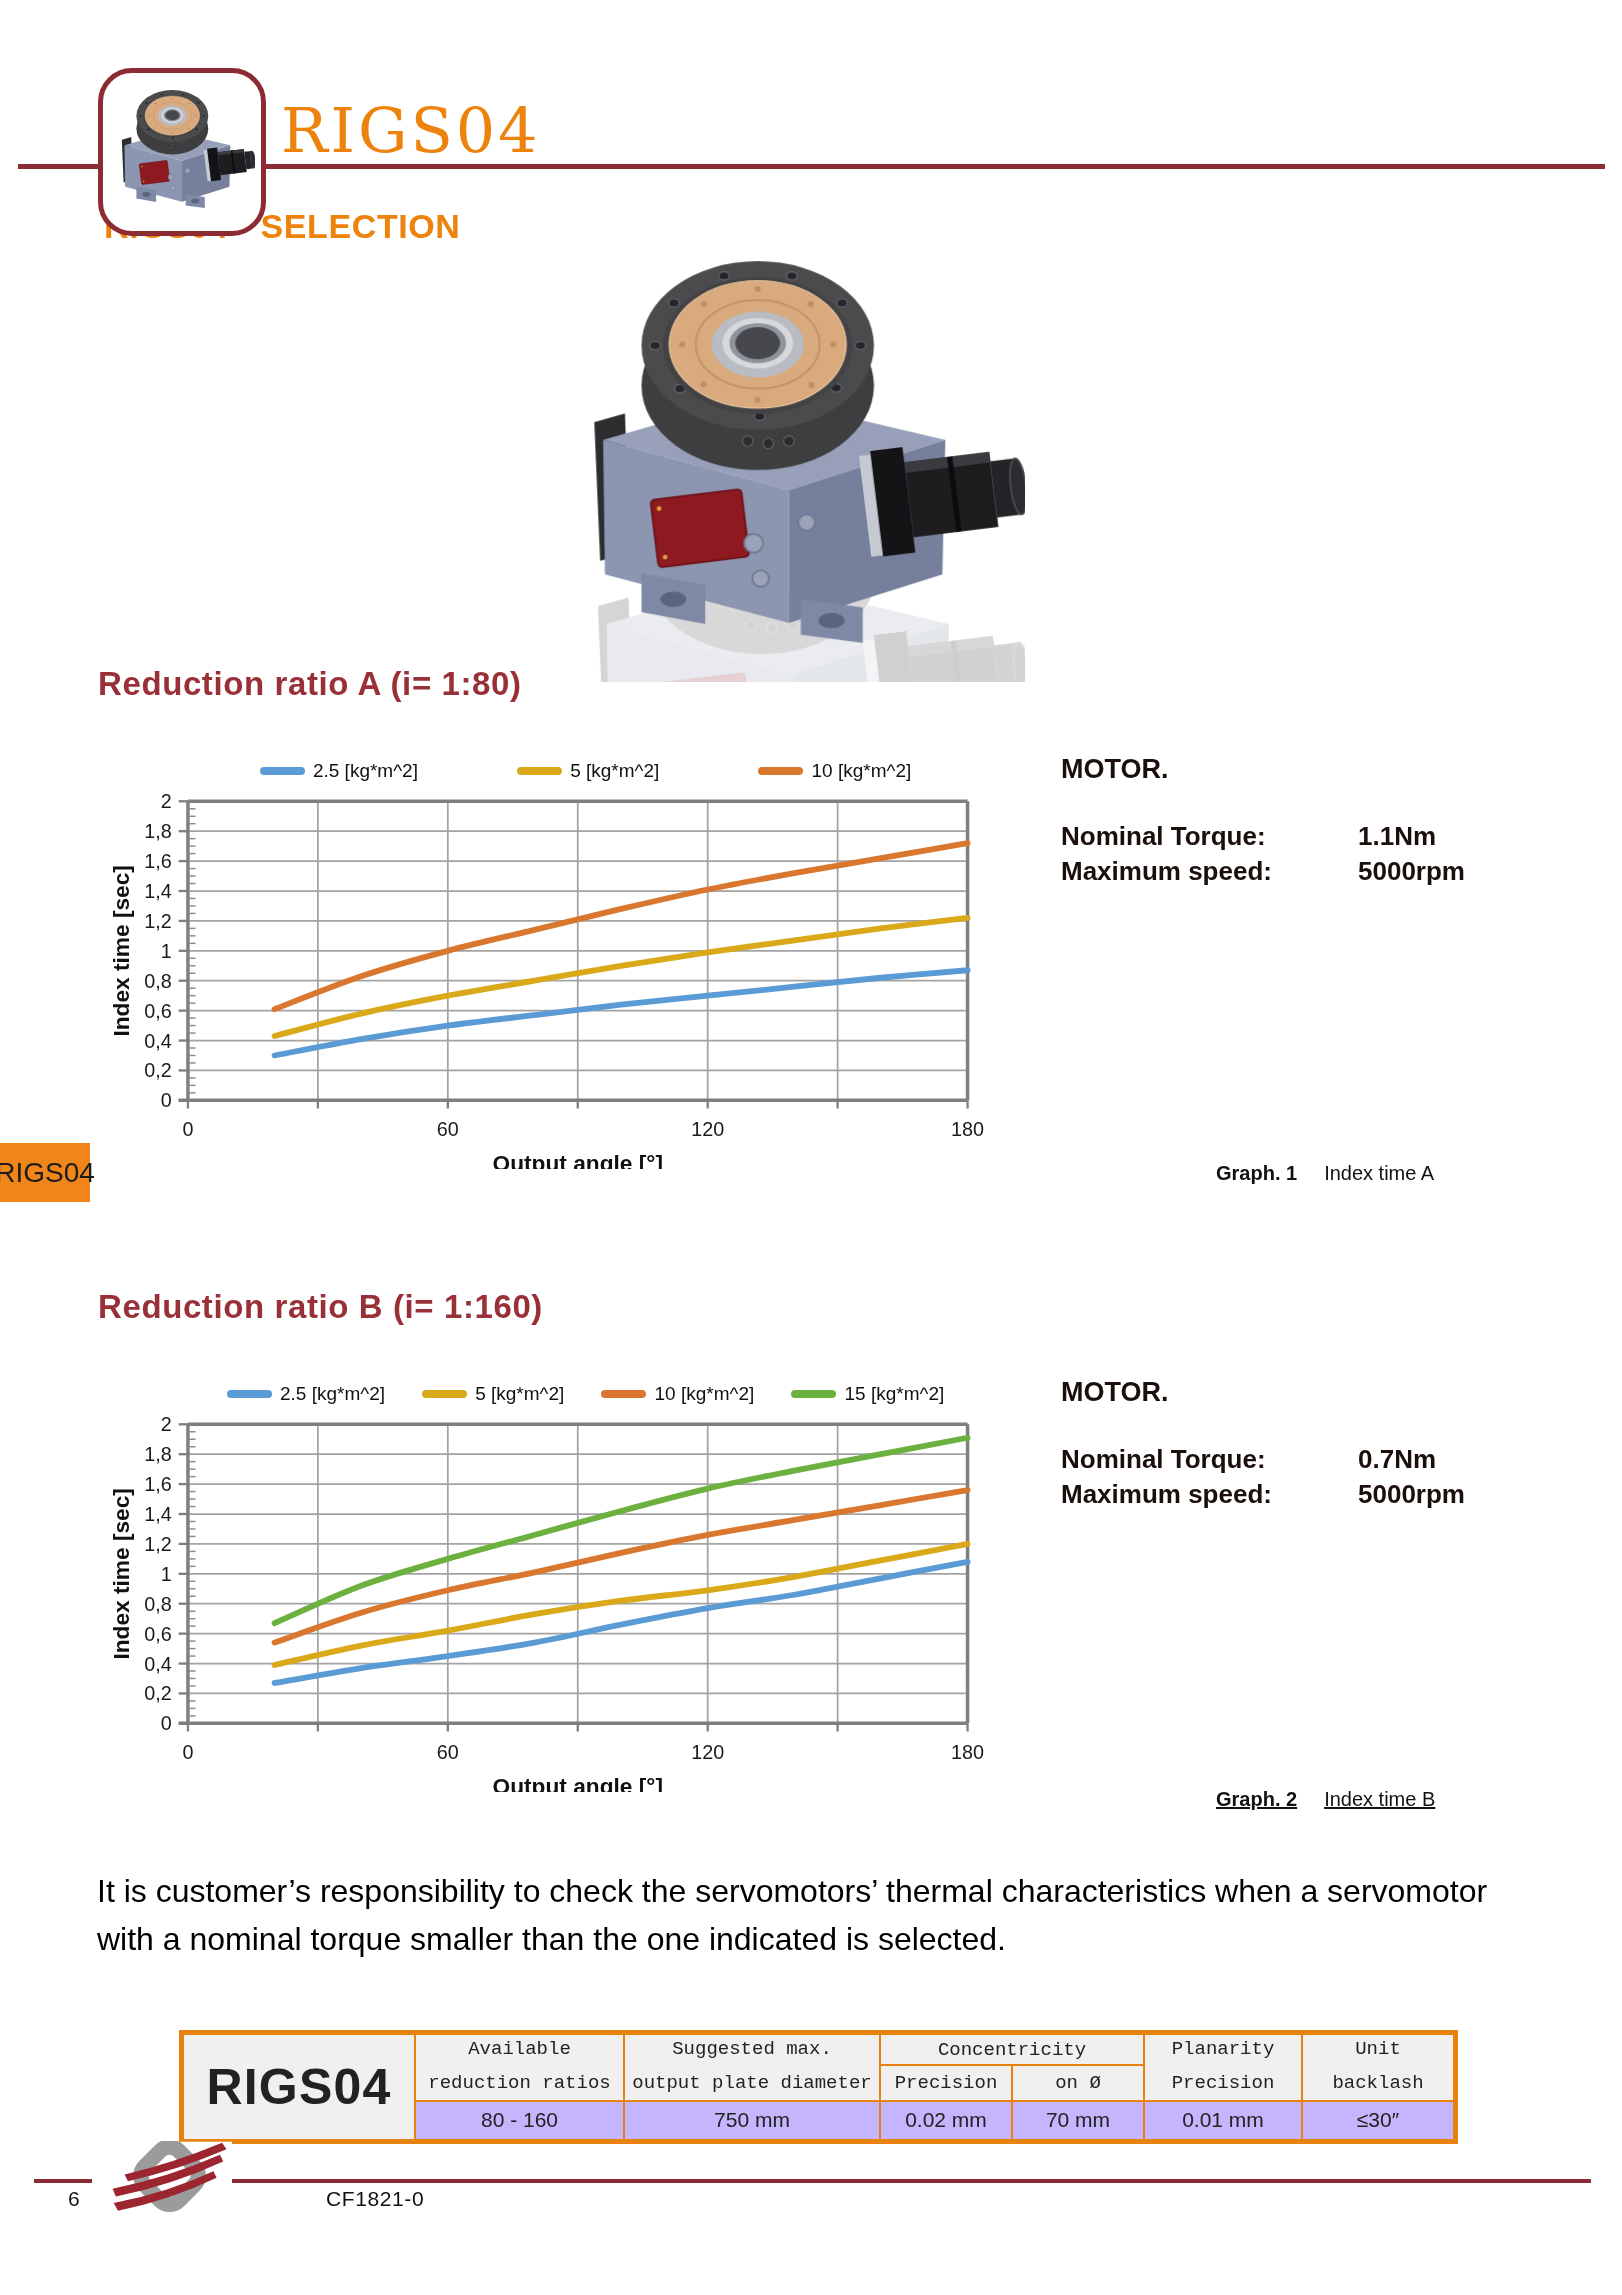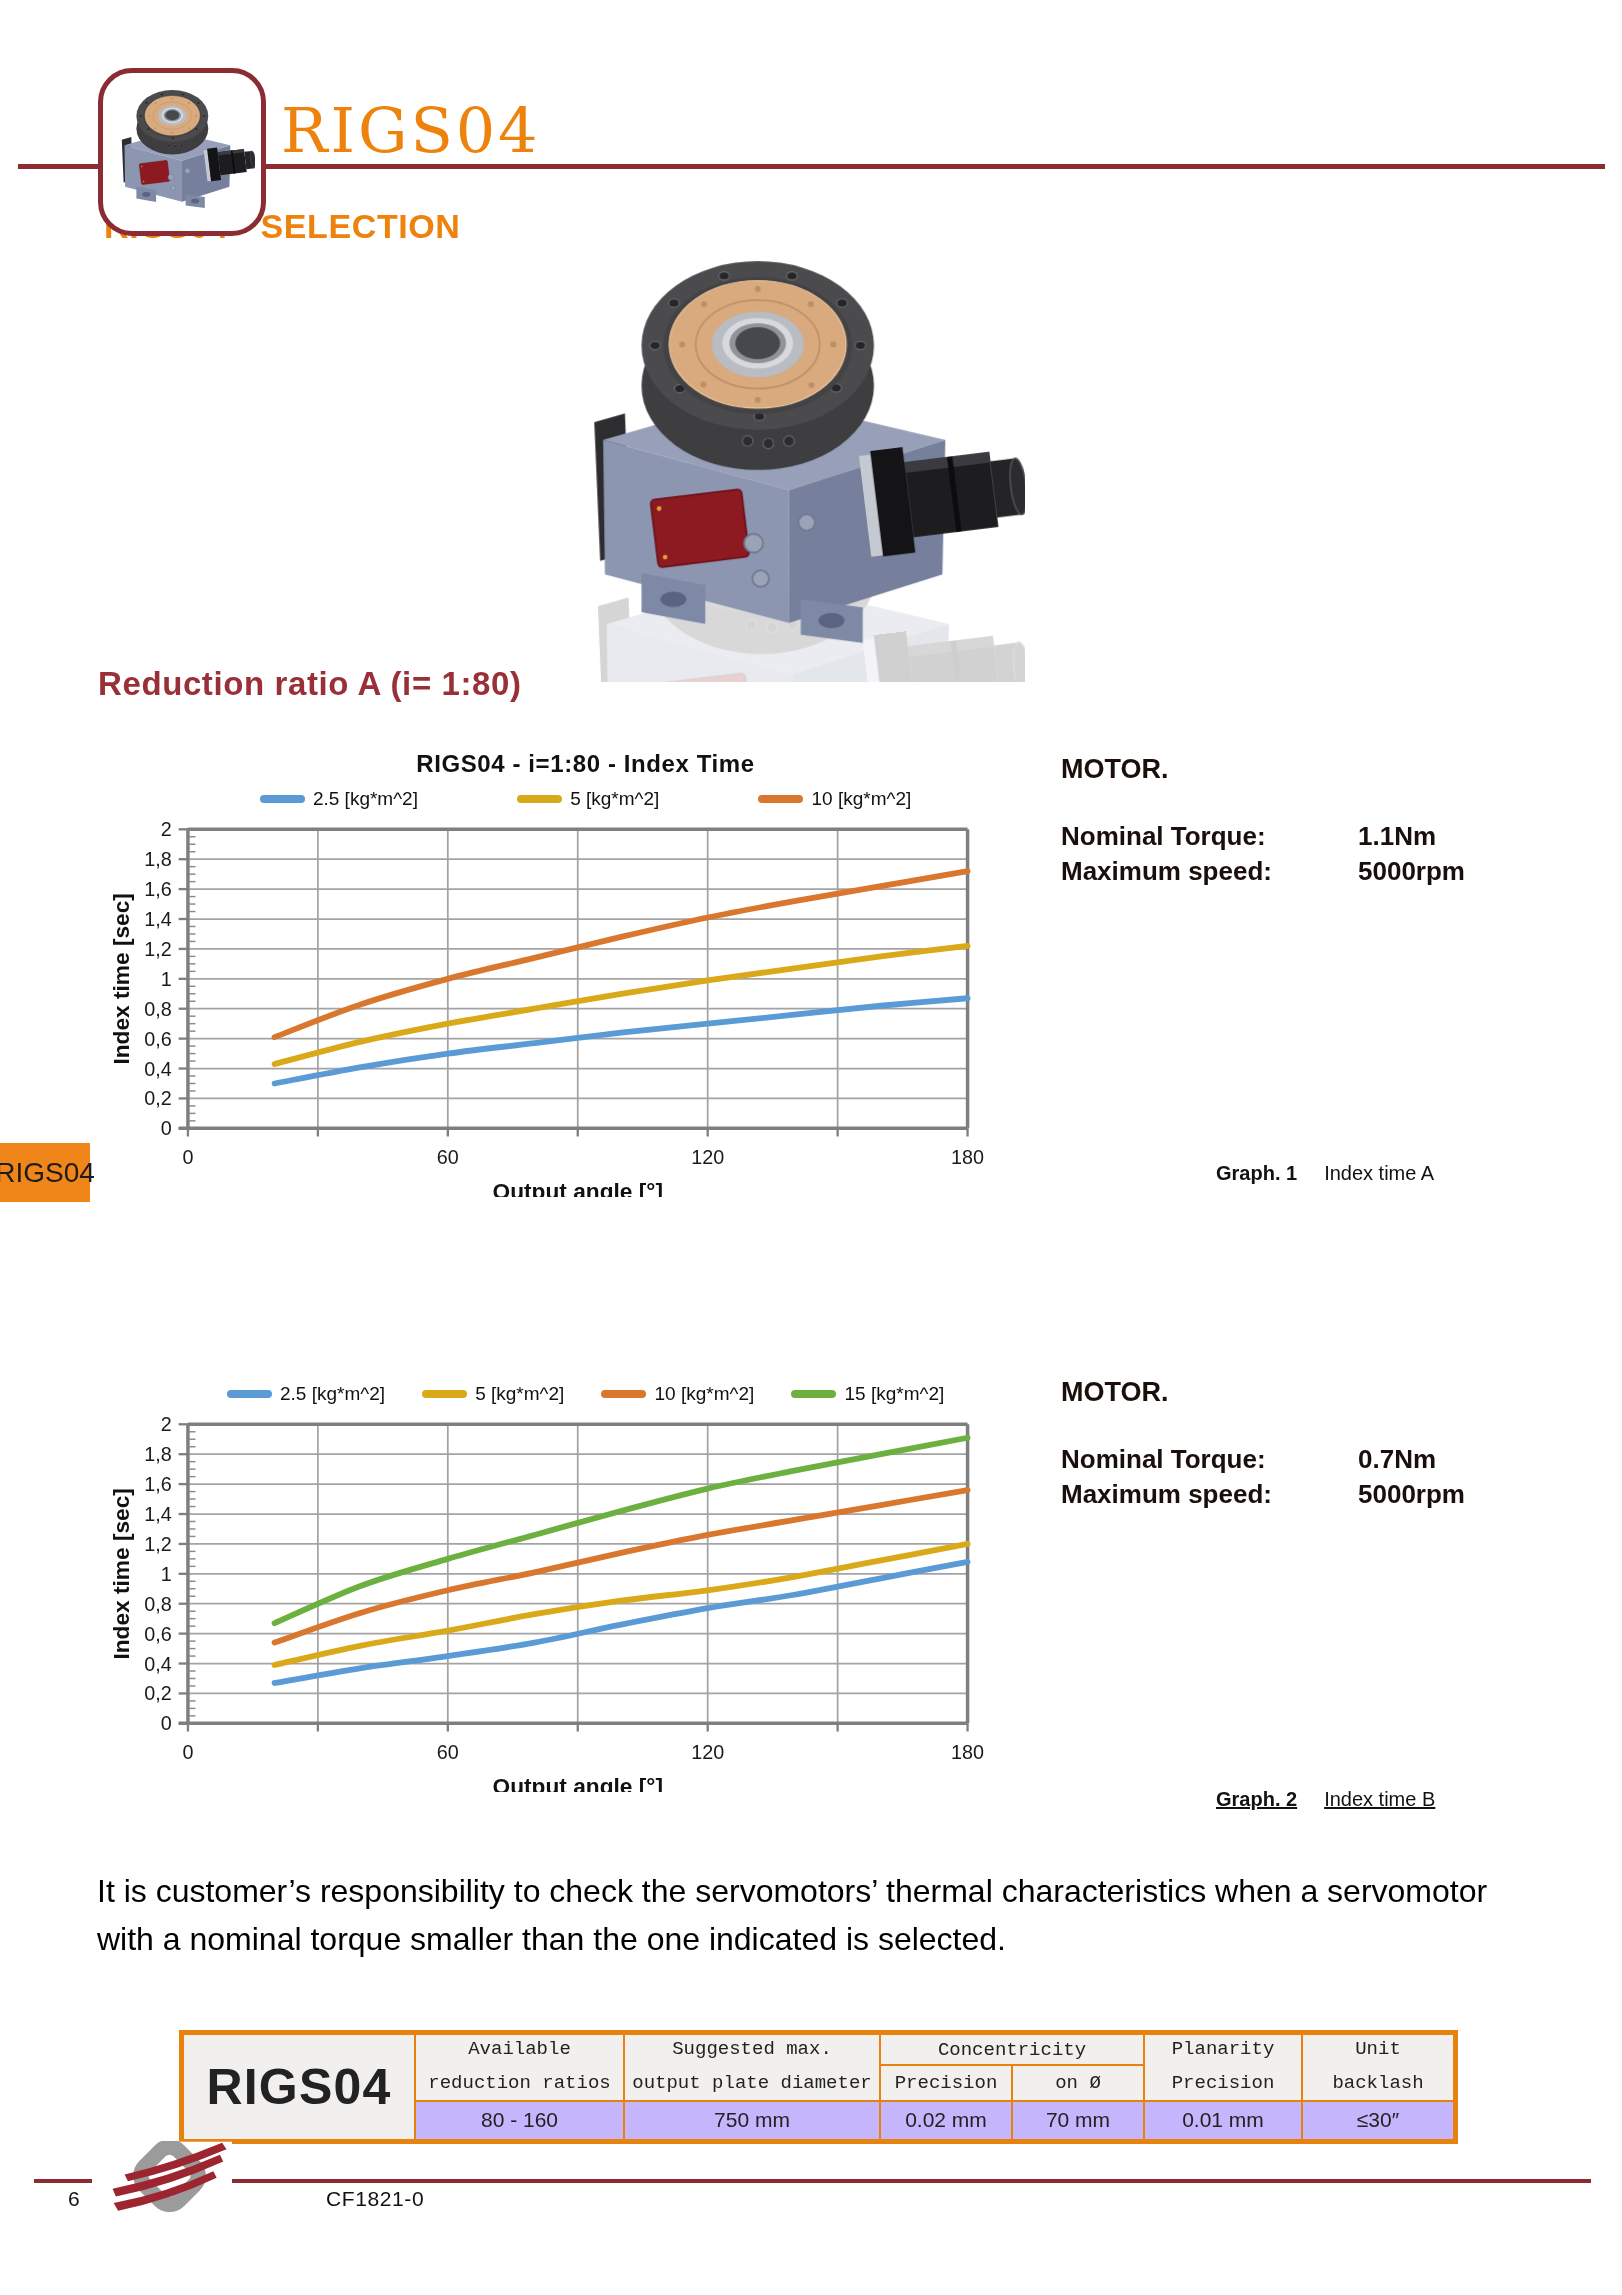--- a/index.html
+++ b/index.html
@@ -163,21 +163,20 @@
   <div class="abs page-heading">RIGS04 - SELECTION</div>
 
   <svg class="abs product-svg" width="472" height="437" viewBox="0 0 800 740">
     <use href="#prod" transform="translate(6,312)" opacity="0.2"></use>
     <use href="#prod"></use>
   </svg>
 
   <div class="abs section-heading sec-a">Reduction ratio A (i= 1:80)</div>
 
   <div class="abs chart chart-a">
-    <div class="chart-title">RIGS04  - i=1:80  - Index Time</div>
     <div class="legend" data-chart-legend="0">
         <span class="legend-item">
           <span class="legend-swatch" style="background: rgb(91, 155, 213);"></span>
           <span>2.5 [kg*m^2]</span>
         </span>
         <span class="legend-item">
           <span class="legend-swatch" style="background: rgb(217, 169, 25);"></span>
           <span>5 [kg*m^2]</span>
         </span>
         <span class="legend-item">
@@ -289,20 +288,21 @@
     </div>
   </div>
 
   <div class="abs side-tab">RIGS04</div>
 
   <div class="abs graph-label gl-a">
     <span class="g">Graph. 1</span>
     <span>Index time A</span>
   </div>
 
+  <div class="abs section-heading sec-b">Reduction ratio B (i= 1:160)</div>
 
   <div class="abs chart chart-b">
     <div class="legend" data-chart-legend="1">
         <span class="legend-item">
           <span class="legend-swatch" style="background: rgb(91, 155, 213);"></span>
           <span>2.5 [kg*m^2]</span>
         </span>
         <span class="legend-item">
           <span class="legend-swatch" style="background: rgb(217, 169, 25);"></span>
           <span>5 [kg*m^2]</span>

